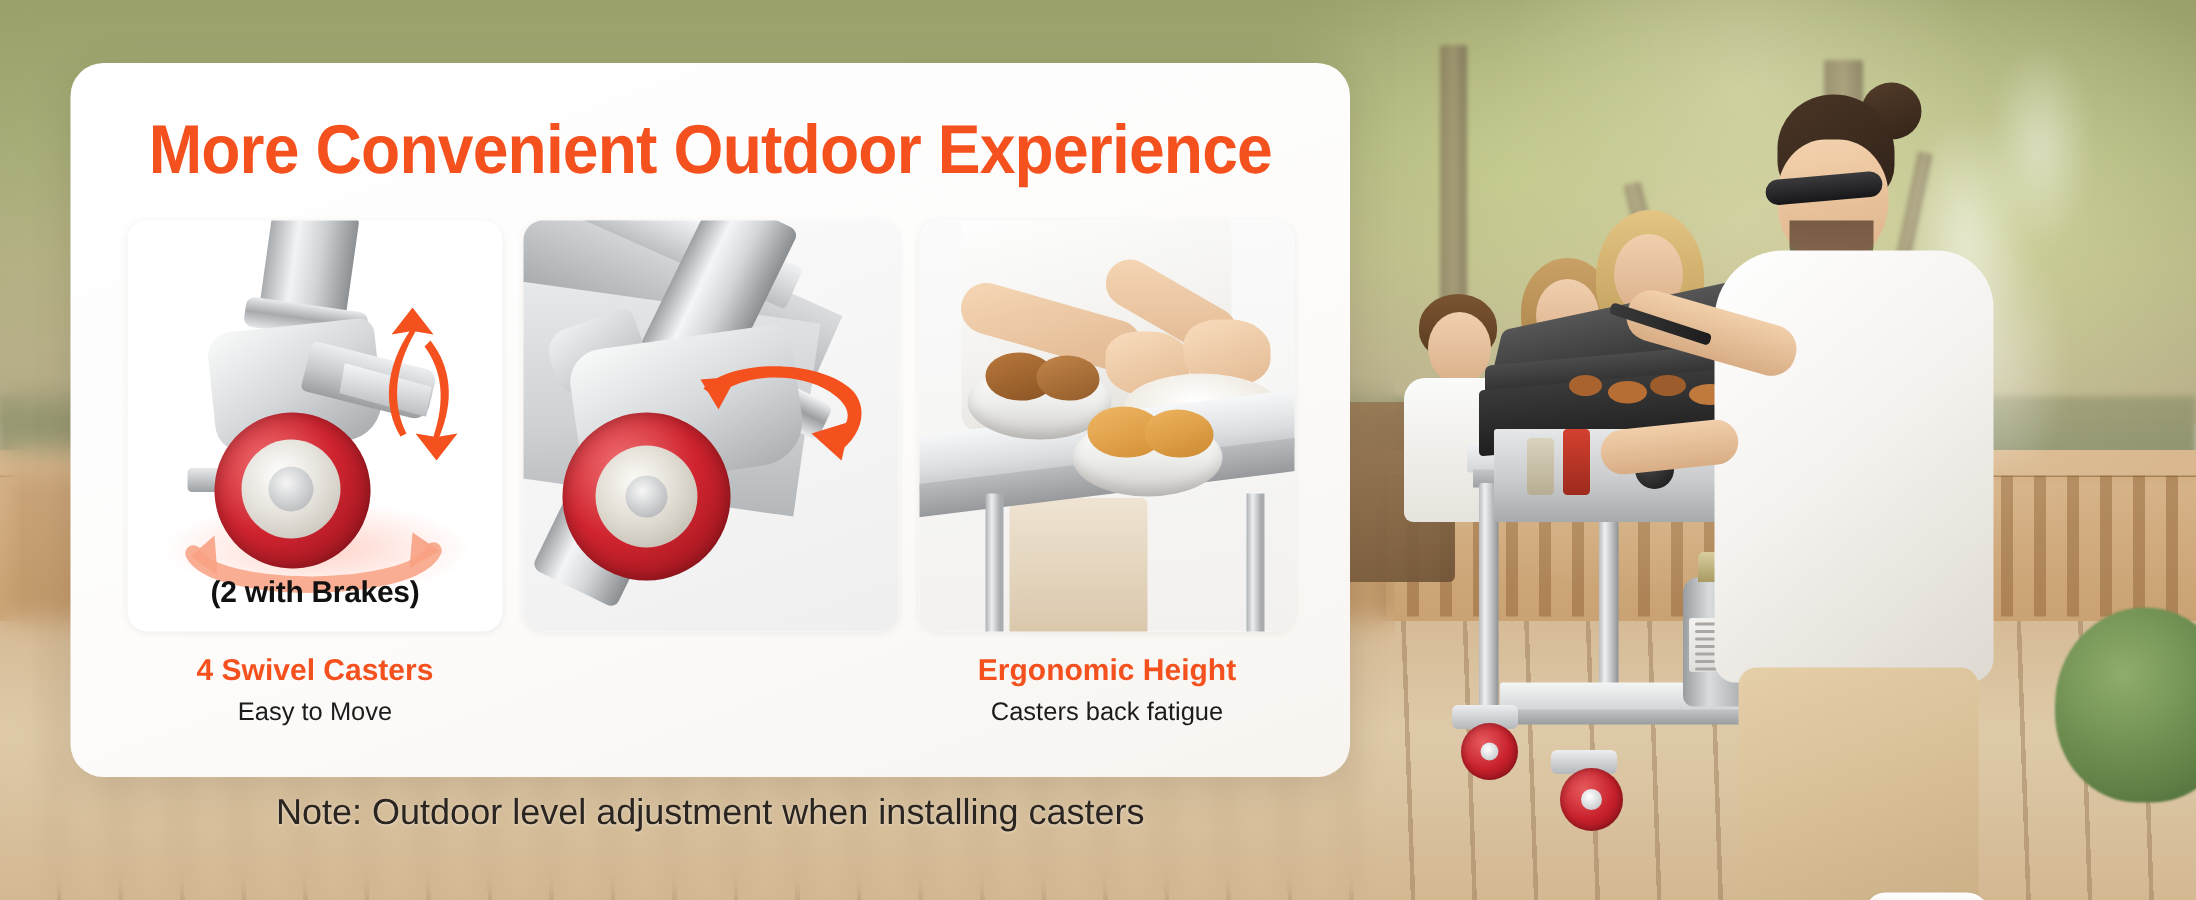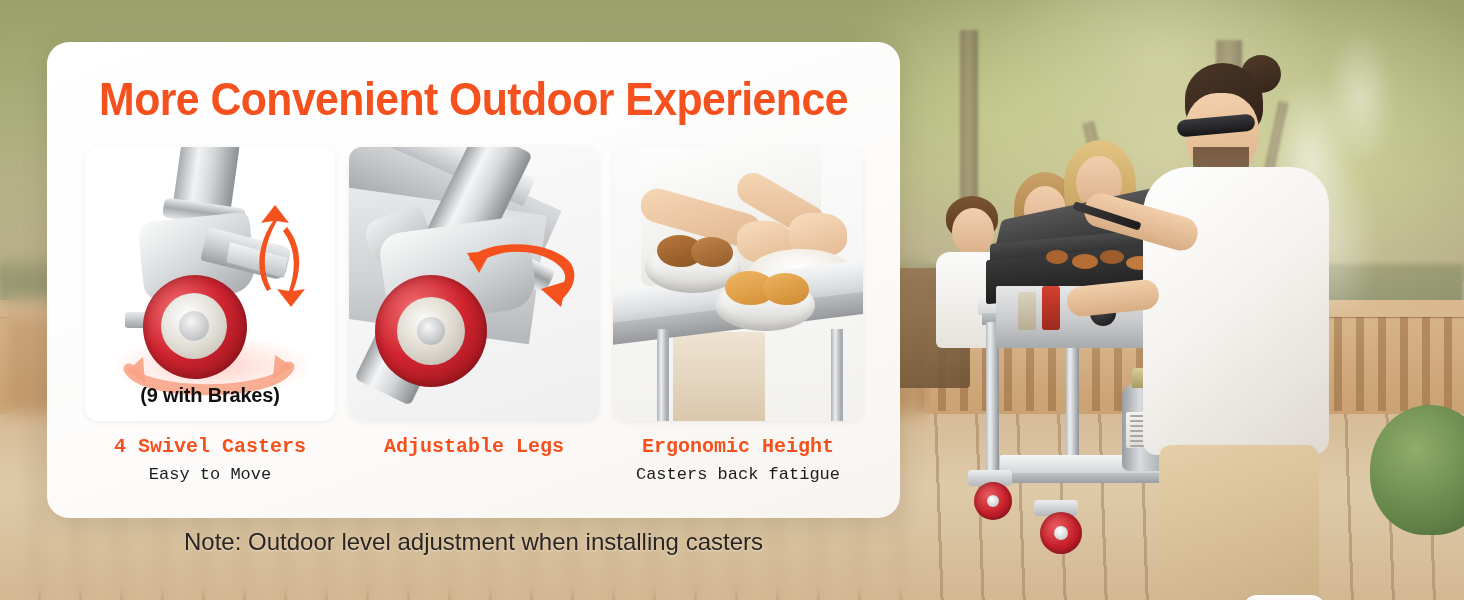--- a/index.html
+++ b/index.html
@@ -439,21 +439,21 @@
   }
   .p3-bread {
     position: absolute; border-radius: 48% 52% 46% 50%;
   }
 
   
   .captions {
     position: absolute; left: 38px; top: 392px; width: 779px;
     display: flex; gap: 14px;
   }
-  .caption { width: 250px; text-align: center; font-family: Liberation Mono, monospace; }
+  .caption { width: 250px; text-align: center; }
   .caption-title {
     font-size: 20px; font-weight: 700; color: #f4511e; line-height: 1.3;
   }
   .caption-sub {
     margin-top: 4px; font-size: 17px; font-weight: 400; color: #1c1c1c; line-height: 1.3;
   }
   .panel-badge {
     position: absolute; left: 0; right: 0; bottom: 14px; text-align: center;
     font-size: 20px; font-weight: 700; color: #111; letter-spacing: -.2px;
   }
@@ -606,21 +606,21 @@
         <div class="p1-axle"></div>
         <div class="p1-wheel"></div>
         <div class="p1-wheel-inner"></div>
         <div class="p1-wheel-hub"></div>
 
         <svg class="p1-arrows" viewBox="0 0 66 104">
           <path d="M34 22 C 48 40, 50 62, 40 86 L52 84 L38 102 L24 84 L36 86 C 44 62, 42 42, 30 26 Z" fill="#f4511e"></path>
           <path d="M14 86 C 2 66, 4 40, 20 16 L8 18 L22 0 L36 18 L24 16 C 10 40, 8 64, 18 84 Z" fill="#f4511e"></path>
         </svg>
 
-        <div class="panel-badge">(9 with Brakes)</div>
+        <div class="panel-badge">(2 with Brakes)</div>
       </div>
 
       <div class="panel">
         <div class="p2-bg"></div>
         <div class="p2-beam-b"></div>
         <div class="p2-beam-a"></div>
         <div class="p2-plate"></div>
         <div class="p2-tube"></div>
         <div class="p2-ring"></div>
         <div class="p2-brake"></div>
@@ -666,21 +666,20 @@
         <div class="panel-badge"></div>
       </div>
     </div>
 
     <div class="captions">
       <div class="caption">
         <div class="caption-title">4 Swivel Casters</div>
         <div class="caption-sub">Easy to Move</div>
       </div>
       <div class="caption">
-        <div class="caption-title">Adjustable Legs</div>
       </div>
       <div class="caption">
         <div class="caption-title">Ergonomic Height</div>
         <div class="caption-sub">Casters back fatigue</div>
       </div>
     </div>
   </div>
 
   <div class="note">Note: Outdoor level adjustment when installing casters</div>
 

